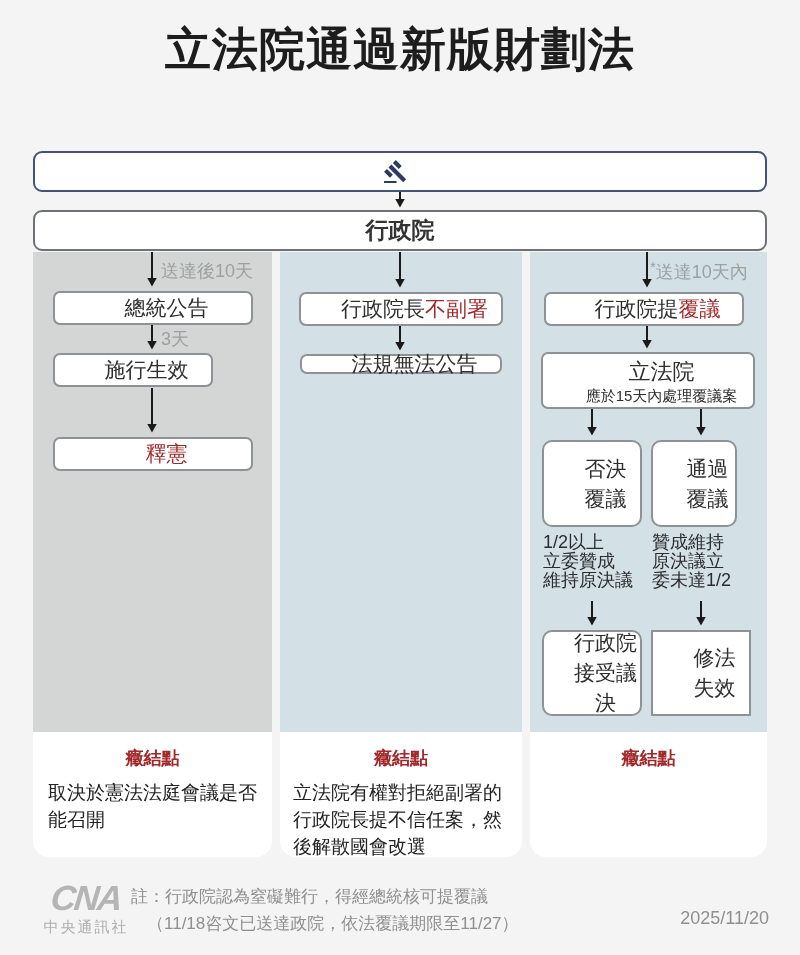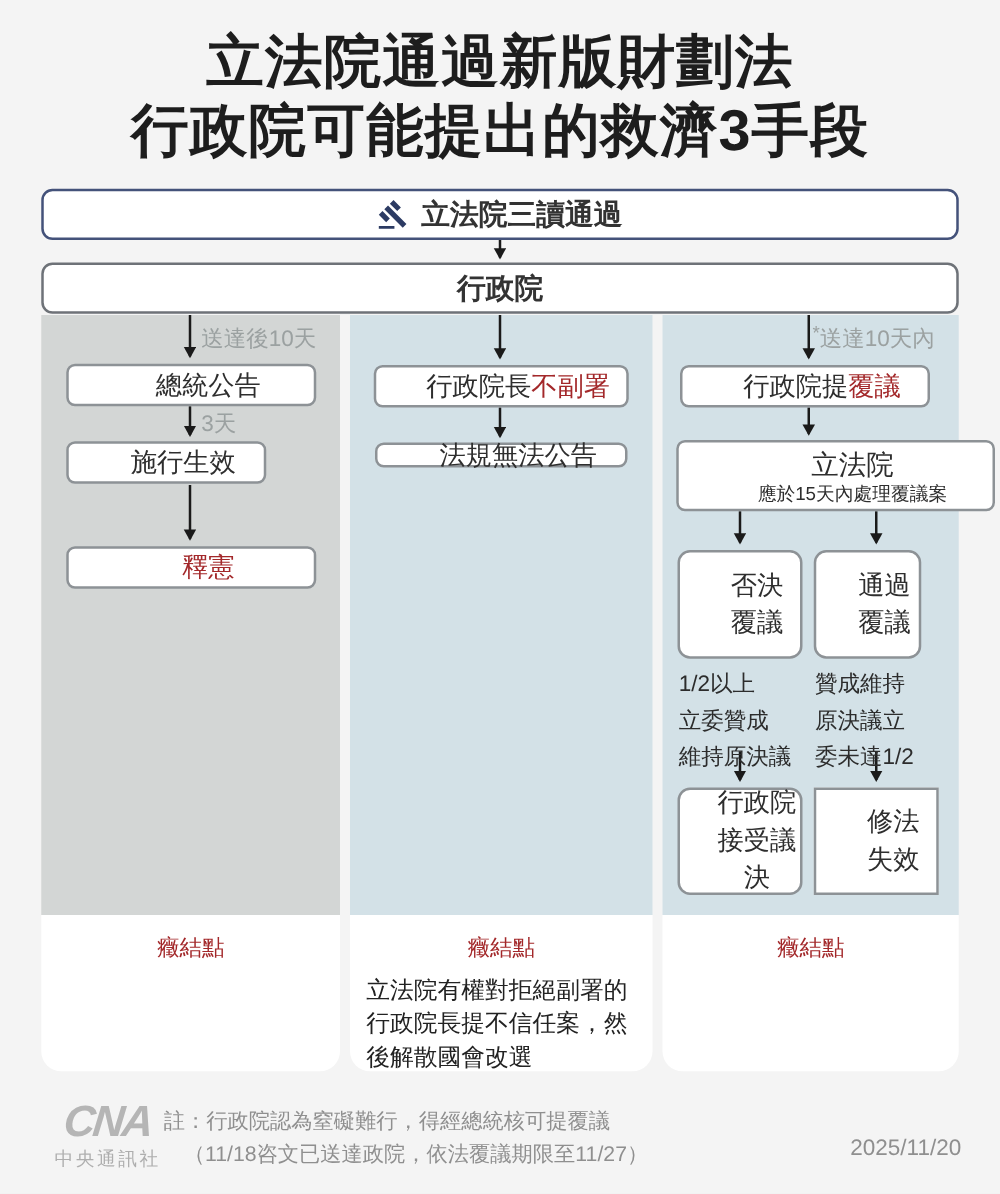--- a/index.html
+++ b/index.html
@@ -23,48 +23,47 @@
 
   .wbox { position:absolute; background:#fff; border:2px solid #8d9296; border-radius:7px;
           display:flex; flex-direction:column; align-items:center; justify-content:center;
           font-size:21px; color:#2e2e2e; text-align:center;padding-left:27px; }
   .red { color:#a3282a; }
   .pre { white-space:pre-line; }
 
   .glabel { position:absolute; font-size:18px; color:#9ba1a1; }
   .glabel .sup { font-size:15px; vertical-align:6px; }
 
-  .bnote { position:absolute; font-size:18px; line-height:29px; color:#2c2c2c; text-align:left; }
+  .bnote { position:absolute; font-size:18px; line-height:19px; color:#2c2c2c; text-align:left; }
 
   .subline { font-size:15px; line-height:18px; margin-top:2px; letter-spacing:0; }
 
   .card { position:absolute; top:732px; height:125px; background:#ffffff;
           border-radius:0 0 16px 16px; padding:14px 15px 0; }
-  .card-title { color:#a3282a; font-weight:400; font-size:18px; text-align:center; margin-bottom:9px; }
+  .card-title { color:#a3282a; font-weight:700; font-size:18px; text-align:center; margin-bottom:9px; }
   .card-text  { font-size:19px; line-height:27px; color:#222; }
 
   .arrows { position:absolute; left:0; top:0; width:800px; height:955px; pointer-events:none; }
 
   .cna { position:absolute; left:40px; top:880px; width:92px; text-align:center; color:#b3b3b3; }
   .cna-mark { font-size:35px; font-weight:900; font-style:italic; letter-spacing:-2px;
               color:#b5b5b5; line-height:36px; transform:skewX(-6deg); }
   .cna-label { font-size:15px; letter-spacing:2px; color:#aeaeae; margin-top:2px; }
 
   .note { position:absolute; left:131px; top:883px; font-size:17px; line-height:27px; color:#8f8f8f; }
   .note .indent { padding-left:16px; }
   .date { position:absolute; right:31px; top:908px; font-size:18px; color:#8f8f8f; }
 </style>
 </head>
 <body>
 
 <div class="canvas">
 
   <div class="title">
     <div>立法院通過新版財劃法</div>
-    <div>行政院可能提出的救濟3手段</div>
   </div>
 
   <div class="band" id="band-1"></div>
   <div class="band" id="band-2"></div>
   <div class="band" id="band-3"></div>
 
   <svg class="arrows" width="800" height="955" viewBox="0 0 800 955">
     <defs>
       <marker id="ah" markerUnits="userSpaceOnUse" markerWidth="11" markerHeight="11" refX="7.5" refY="5" orient="auto">
         <path d="M0,0 L9,5 L0,10 z" fill="#1a1a1a"></path>
@@ -85,21 +84,20 @@
       <line x1="701" y1="601" x2="701" y2="624" marker-end="url(#ah)"></line>
     </g>
   </svg>
 
   <div class="widebox" id="box-top">
     <span class="gavel">
       <svg width="25" height="25" viewBox="0 0 24 24" fill="#2c3b63">
         <path d="M1 21h12v2H1zM5.245 8.07l2.83-2.827 14.14 14.142-2.828 2.828zM12.317 1l5.657 5.656-2.83 2.83-5.654-5.66zM3.825 9.485l5.657 5.657-2.828 2.828-5.657-5.657z"></path>
       </svg>
     </span>
-    <span>立法院三讀通過</span>
   </div>
   <div class="widebox" id="box-exec">
     <span>行政院</span>
   </div>
 
   <div class="glabel" style="left:161px; top:259px;">送達後10天</div>
   <div class="wbox" style="left:53px; top:291px; width:200px; height:34px;">
     <span>總統公告</span>
   </div>
   <div class="glabel" style="left:161px; top:327px;">3天</div>
@@ -118,21 +116,21 @@
     <span>法規無法公告</span>
   </div>
 
   <div class="glabel" style="left:650px; top:258px;">
     <span class="sup">*</span><span>送達10天內</span>
   </div>
   <div class="wbox" style="left:544px; top:292px; width:200px; height:34px; flex-direction:row;">
     <span>行政院提</span>
       <span class="red">覆議</span>
   </div>
-  <div class="wbox" style="left:541px; top:352px; width:255px; height:57px; padding-top:2px;">
+  <div class="wbox" style="left:541px; top:352px; width:214px; height:57px; padding-top:2px;">
     <span style="font-size:22px; line-height:26px;">立法院</span>
     <span class="subline">應於15天內處理覆議案</span>
   </div>
   <div class="wbox pre" style="left:542px; top:440px; width:100px; height:87px; border-radius:10px; line-height:30px;">
     <span class="pre">否決
 覆議</span>
   </div>
   <div class="wbox pre" style="left:651px; top:440px; width:86px; height:87px; border-radius:10px; line-height:30px;">
     <span class="pre">通過
 覆議</span>
@@ -147,20 +145,21 @@
     <span class="pre">行政院
 接受議決</span>
   </div>
   <div class="wbox pre" style="left:651px; top:630px; width:100px; height:86px; border-radius:0; line-height:30px;">
     <span class="pre">修法
 失效</span>
   </div>
 
   <div class="card" style="left:33px; width:239px;">
     <div class="card-title">癥結點</div>
+    <div class="card-text">取決於憲法法庭會議是否能召開</div>
   </div>
   <div class="card" style="left:280px; width:242px; padding-left:13px; padding-right:13px;">
     <div class="card-title">癥結點</div>
     <div class="card-text">立法院有權對拒絕副署的行政院長提不信任案，然後解散國會改選</div>
   </div>
   <div class="card" style="left:530px; width:237px;">
     <div class="card-title">癥結點</div>
   </div>
 
   <div class="cna">

